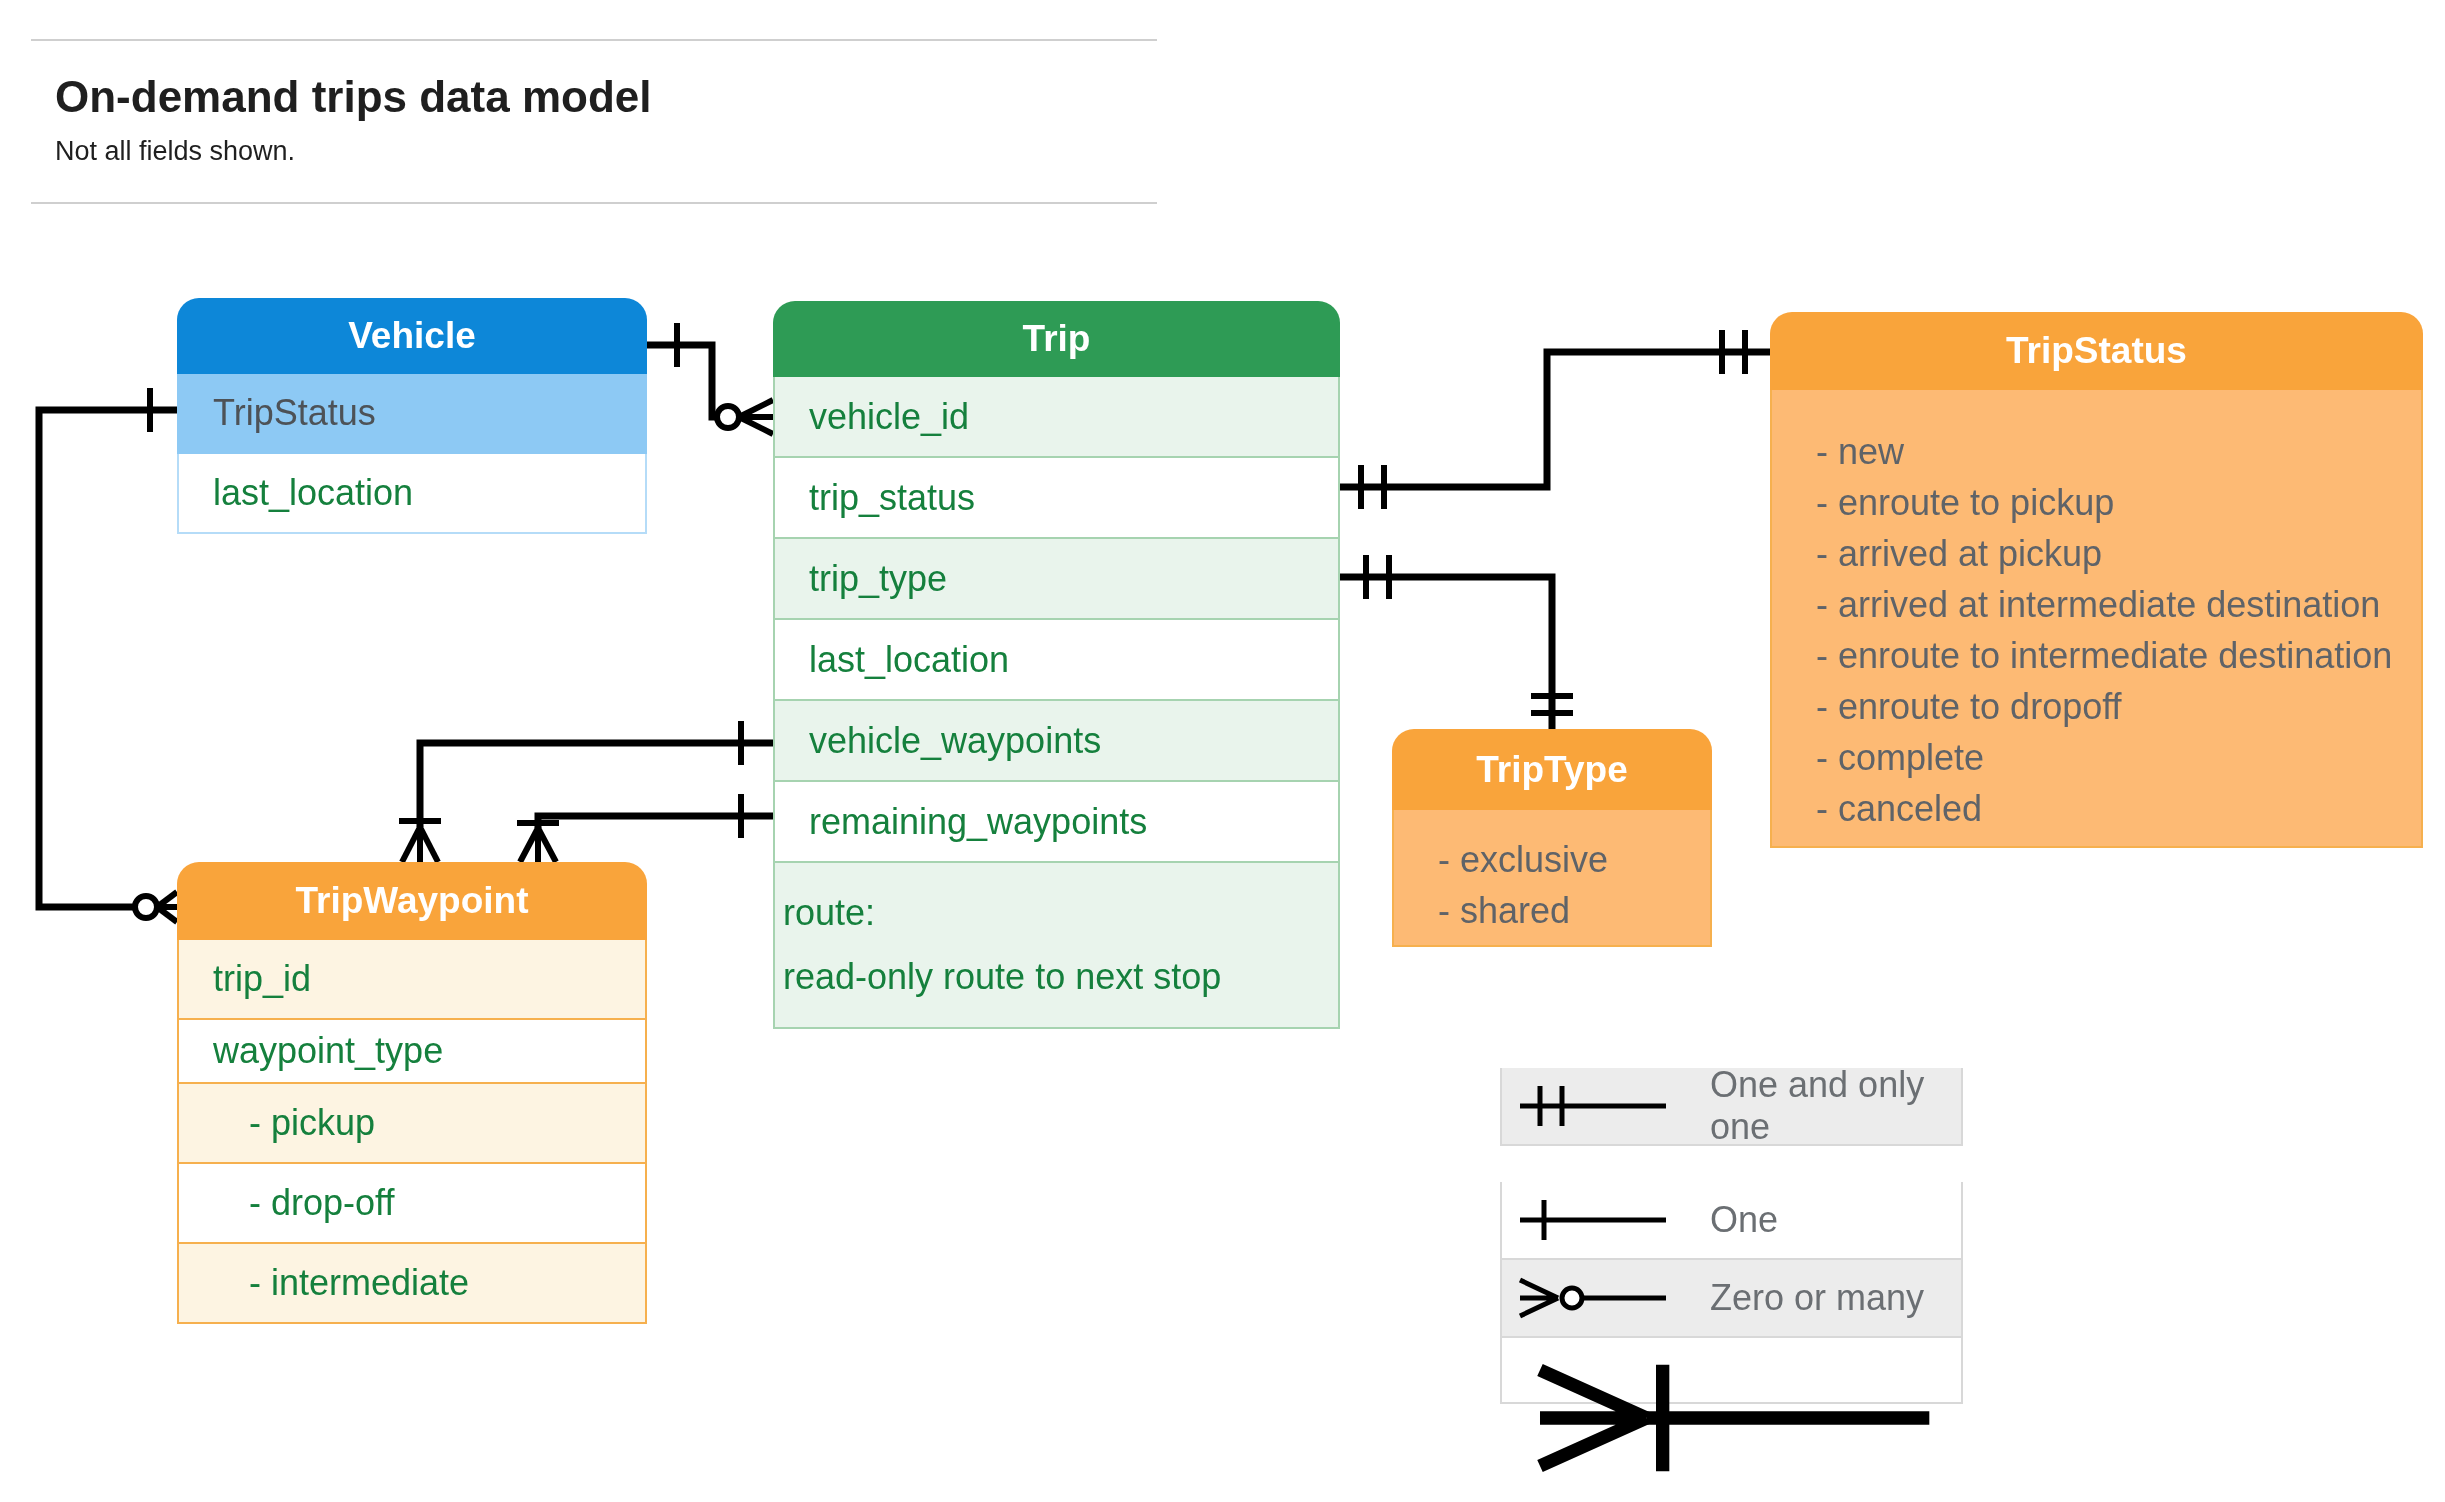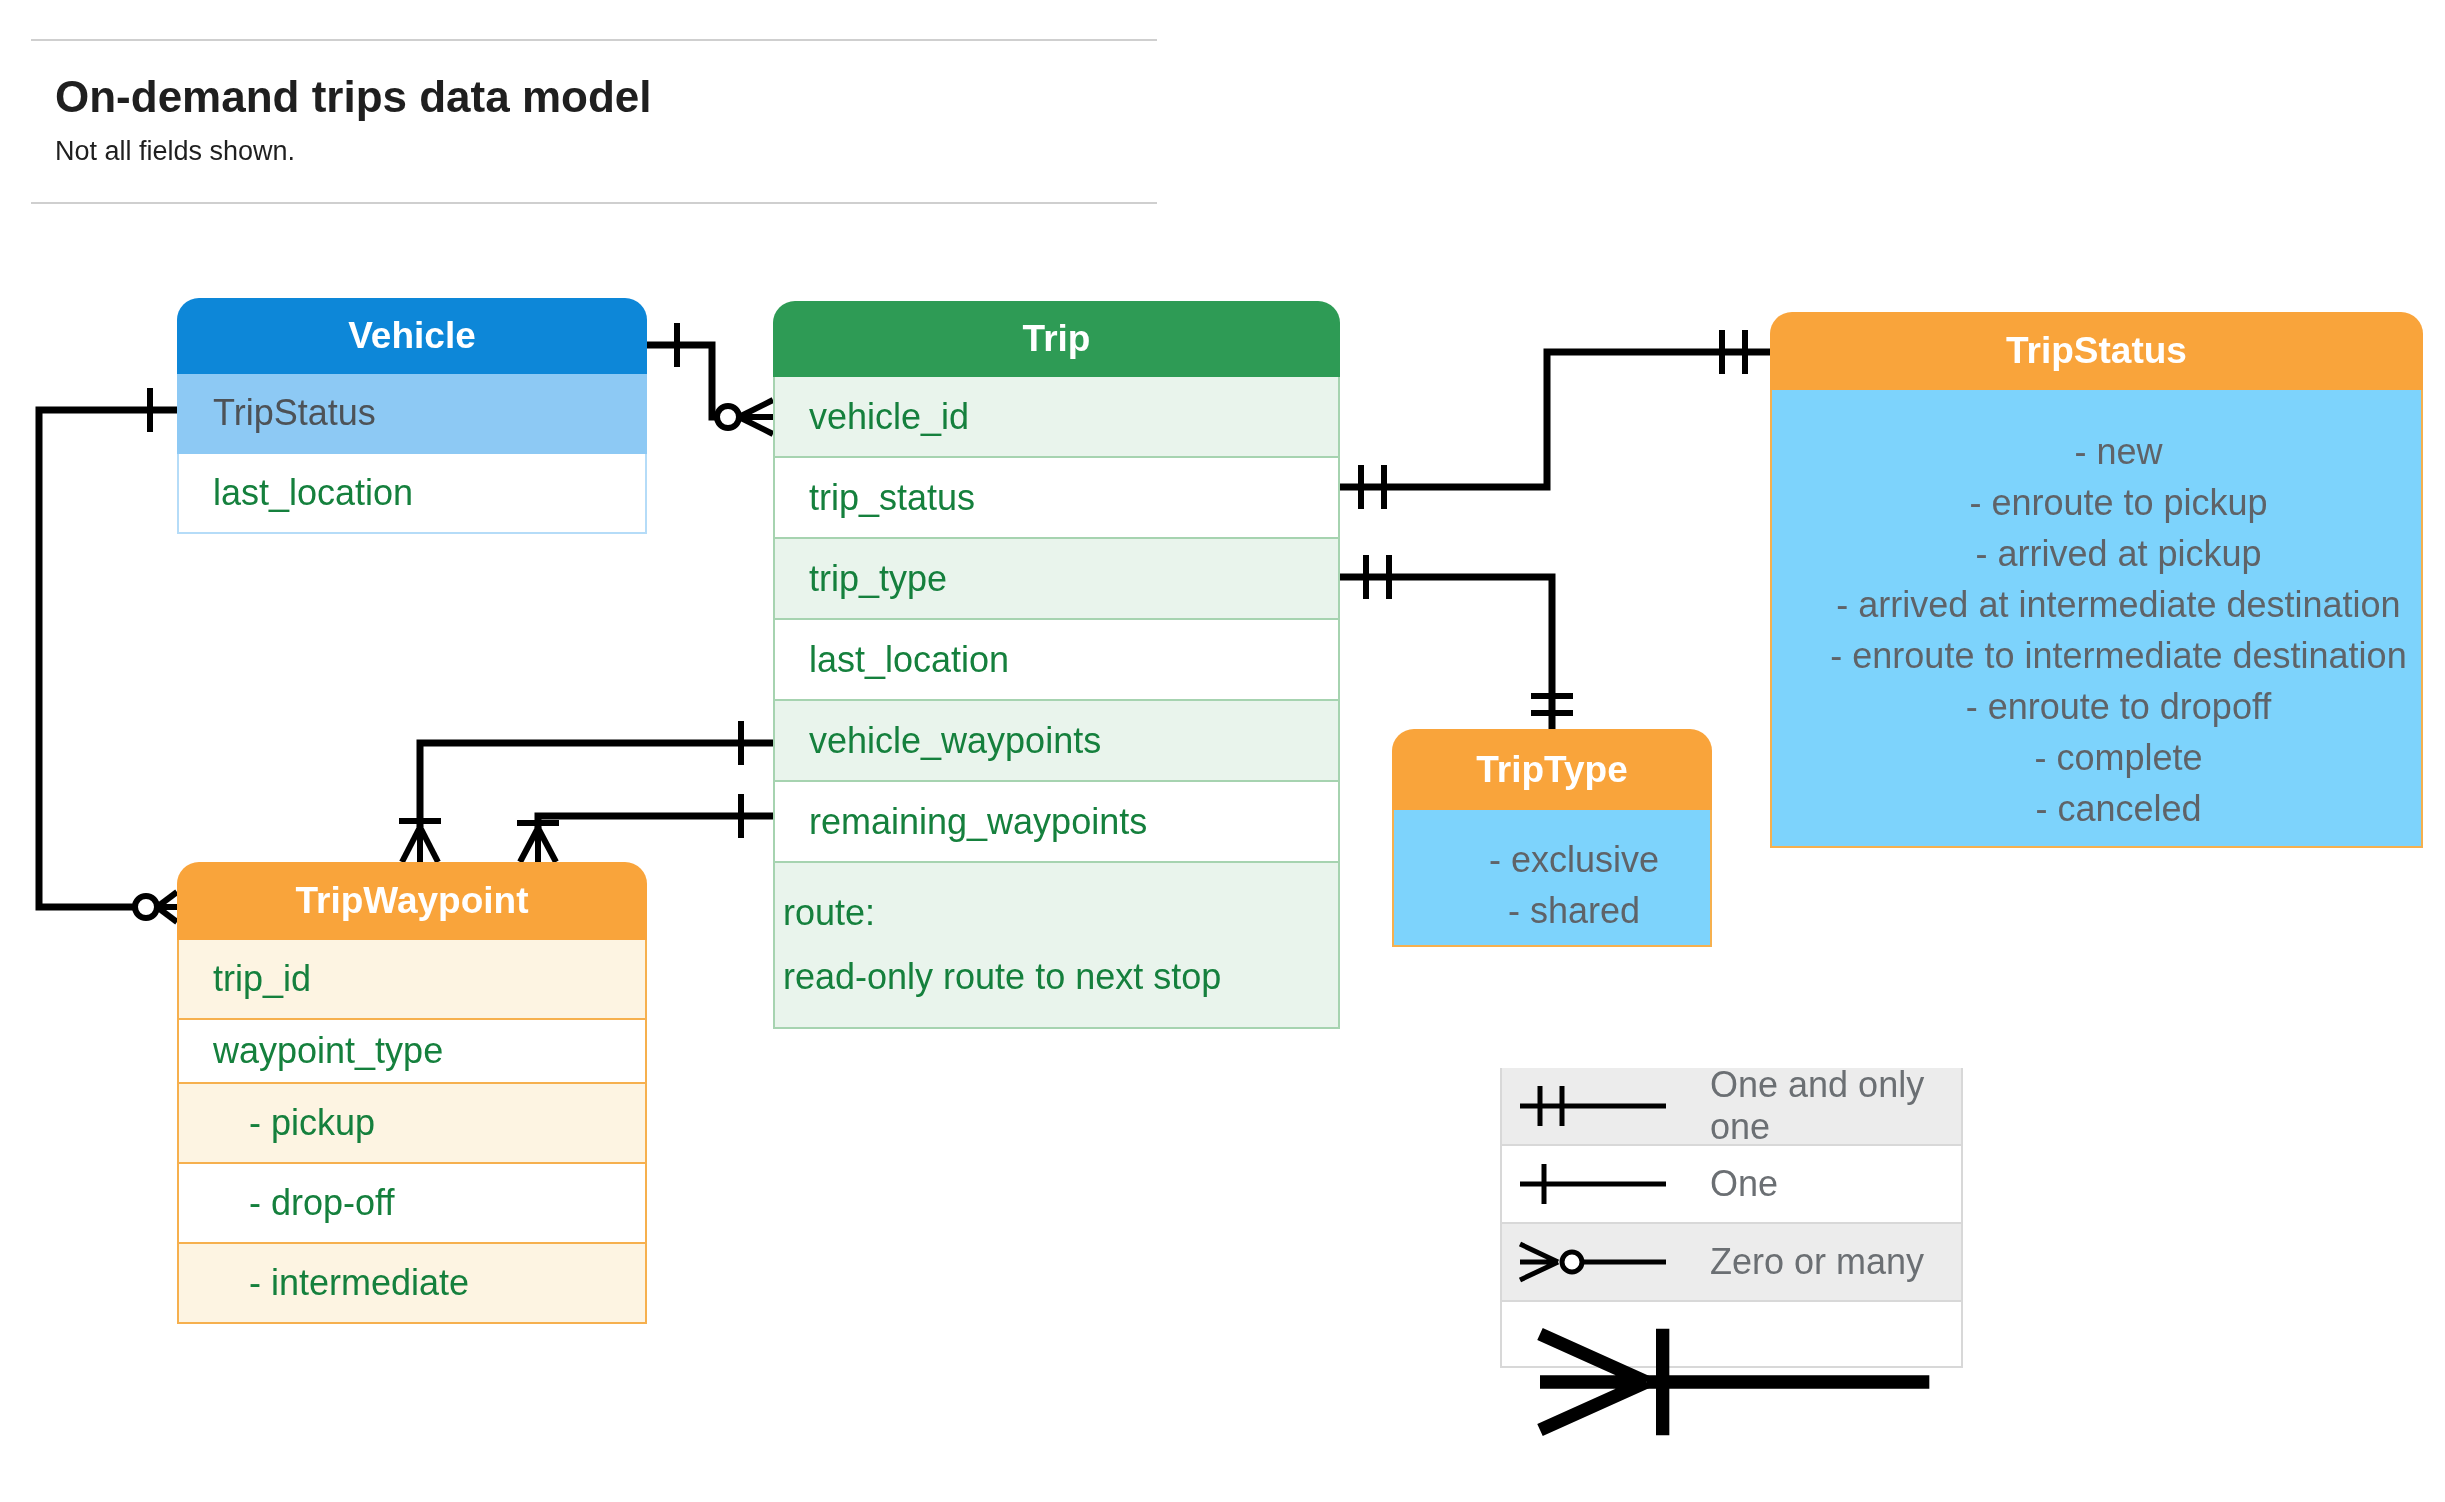--- a/index.html
+++ b/index.html
@@ -33,21 +33,21 @@
   
   .hdr-green{background:#2e9b55;}
   .row-green-alt{background:#e9f4ec;border-color:#a6d3b0;}
   .row-green{background:#ffffff;border-color:#a6d3b0;}
   .row-route{flex-direction:column;align-items:flex-start;justify-content:center;gap:22px;padding-left:8px;}
 
   
   .hdr-orange{background:#f9a43b;}
   .row-orange-alt{background:#fdf4e2;border-color:#f6b04e;}
   .row-orange{background:#ffffff;border-color:#f6b04e;}
-  .body-orange{background:#7dd3fc;border-color:#f6b04e;padding:36px 0 0 44px;text-align:center;}
+  .body-orange{background:#fdba74;border-color:#f6b04e;padding:36px 0 0 44px;}
 
   
   .hdr-gray{background:#9d9d9d;}
   .legend-row{
     box-sizing:border-box;display:flex;align-items:center;gap:36px;
     border-style:solid;border-width:0 2px 2px 2px;border-color:#d8d8d8;
     font-size:36px;color:#6b6f73;padding-left:12px;
   }
   .legend-row.alt{background:#ececec;}
   .legend-row .sym{flex:0 0 160px;height:64px;}
@@ -226,21 +226,21 @@
 
   <div class="entity" style="left:1500px;top:1068px;width:463px;">
     <div class="legend-row alt" style="height:78px;">
       <svg class="sym" viewBox="0 0 160 60">
         <line x1="6" y1="30" x2="152" y2="30" stroke="#000" stroke-width="5"></line>
         <line x1="26" y1="10" x2="26" y2="50" stroke="#000" stroke-width="5"></line>
         <line x1="48" y1="10" x2="48" y2="50" stroke="#000" stroke-width="5"></line>
       </svg>
       <span>One and only one</span>
     </div>
-    <div class="legend-row" style="height:78px;">
+    <div class="legend-row" style="height:78px;margin-top:36px;">
       <svg class="sym" viewBox="0 0 160 60">
         <line x1="6" y1="30" x2="152" y2="30" stroke="#000" stroke-width="5"></line>
         <line x1="30" y1="10" x2="30" y2="50" stroke="#000" stroke-width="5"></line>
       </svg>
       <span>One</span>
     </div>
     <div class="legend-row alt" style="height:78px;">
       <svg class="sym" viewBox="0 0 160 60">
         <path d="M44 30 L6 12 M44 30 L6 48 M44 30 L6 30" stroke="#000" stroke-width="5" fill="none"></path>
         <circle cx="58" cy="30" r="10" stroke="#000" stroke-width="5" fill="#fff"></circle>

